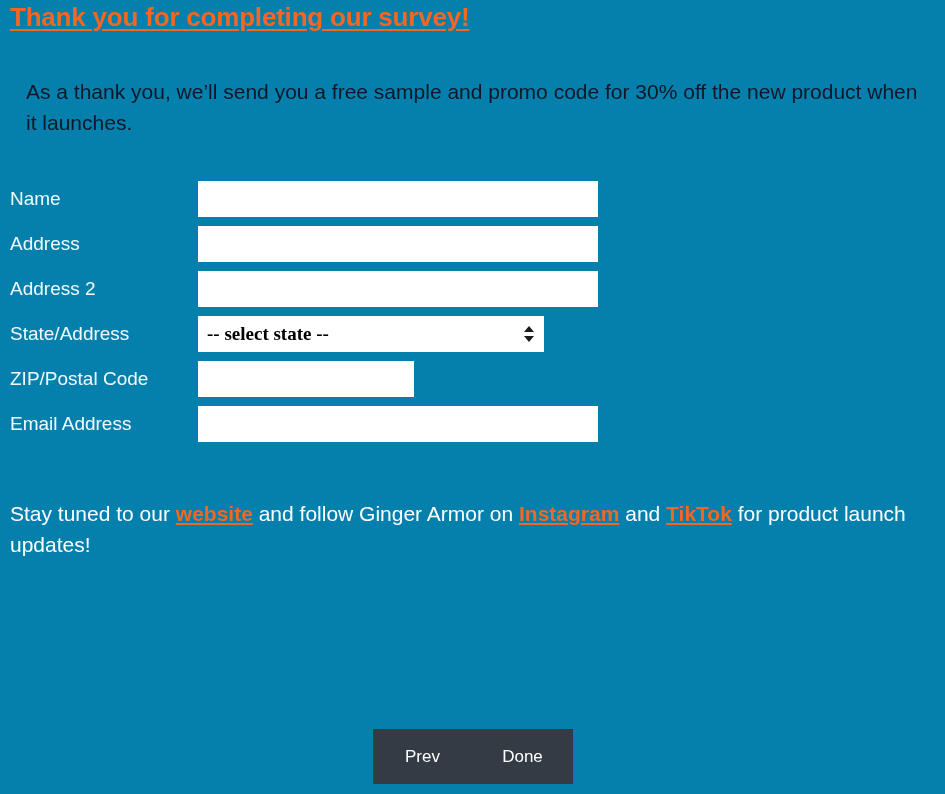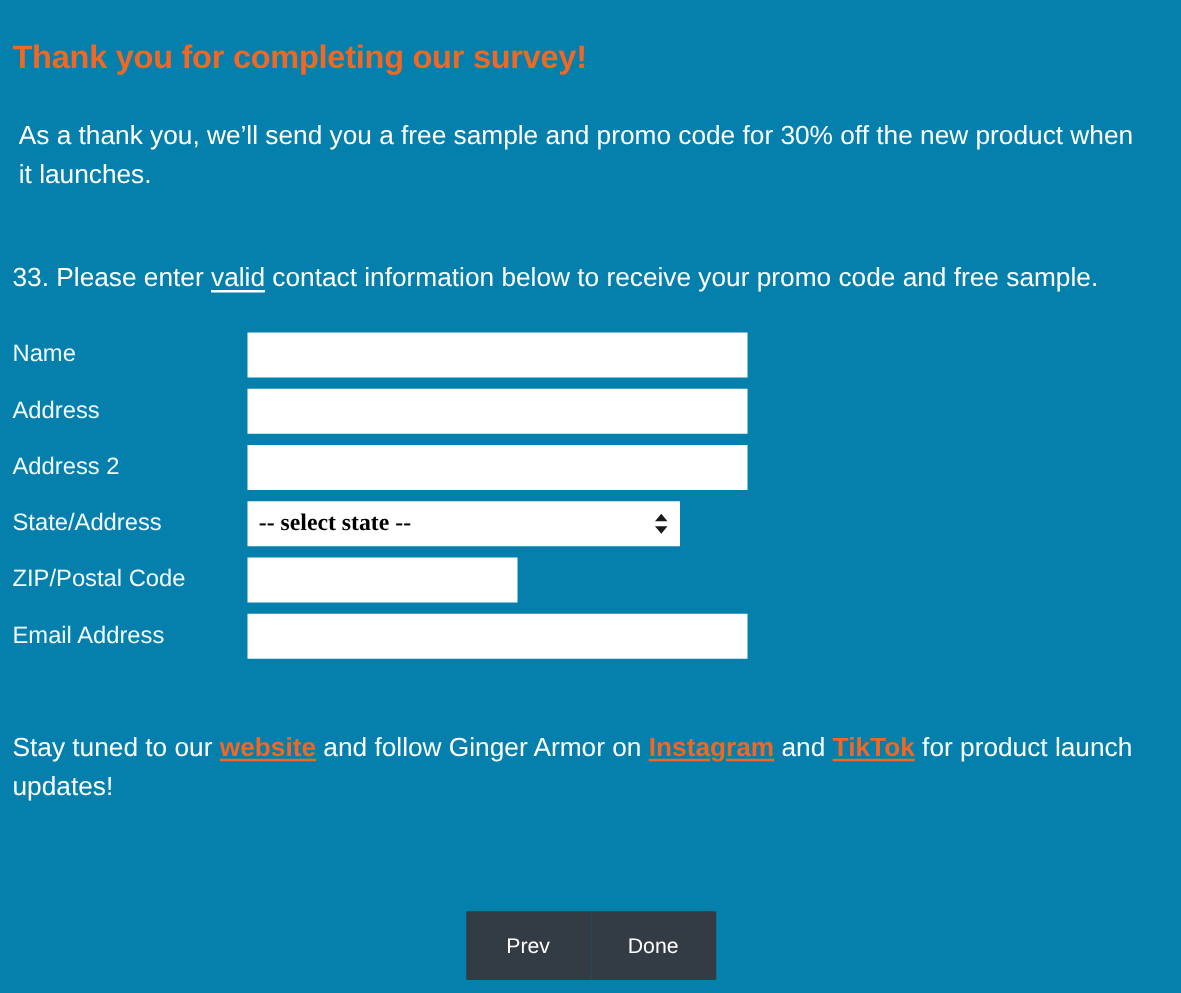--- a/index.html
+++ b/index.html
@@ -18,36 +18,37 @@
   .page {
     position: relative;
     width: 945px;
     height: 794px;
     box-sizing: border-box;
     padding: 0 10px;
   }
 
   .thanks-heading {
     margin: 0;
-    padding-top: 30px;
+    padding-top: 2px;
     font-size: 26px;
     line-height: 30px;
     font-weight: bold;
     color: #f26722;
+    text-decoration: underline;
     text-decoration-thickness: 2px;
     text-underline-offset: 3px;
     letter-spacing: -0.2px;
   }
 
   .intro-paragraph {
-    margin: 5px;
+    margin: 16px;
     padding-top: 28px;
     font-size: 21px;
     line-height: 31px;
-    color: #ffffff;
+    color: #0f172a;
     max-width: 900px;
   }
 
   .question-block {
     margin: 0;
     padding-top: 47px;
     font-size: 21px;
     line-height: 32px;
     color: #ffffff;
     max-width: 900px;
@@ -182,26 +183,20 @@
 </style>
 </head>
 <body>
 
 <div class="page">
 
   <h1 class="thanks-heading">Thank you for completing our survey!</h1>
 
   <p class="intro-paragraph">As a thank you, we’ll send you a free sample and promo code for 30% off the new product when it launches.</p>
 
-  <p class="question-block">
-    <span>33.</span>
-    <span>Please enter</span>
-    <span class="valid-word">valid</span>
-    <span>contact information below to receive your promo code and free sample.</span>
-  </p>
 
   <table class="contact-form">
     <tbody>
       <tr class="form-row">
         <td class="form-label-cell">
           <span class="form-label">Name</span>
         </td>
         <td class="form-field-cell">
           <input class="text-input wide" type="text" value="" style="">
         </td>

